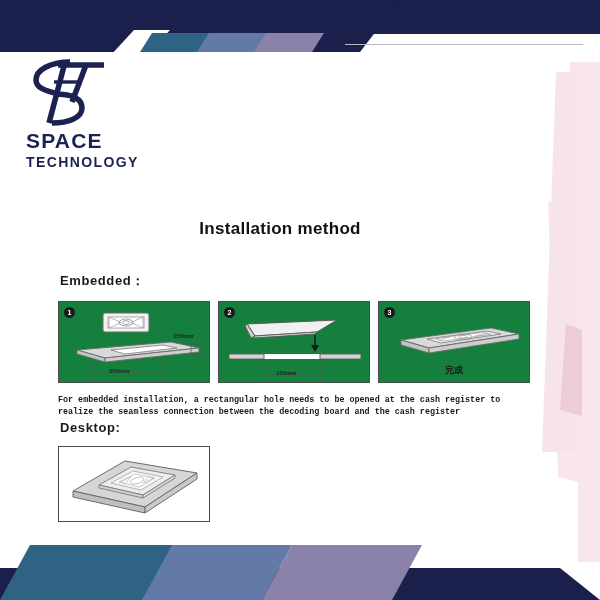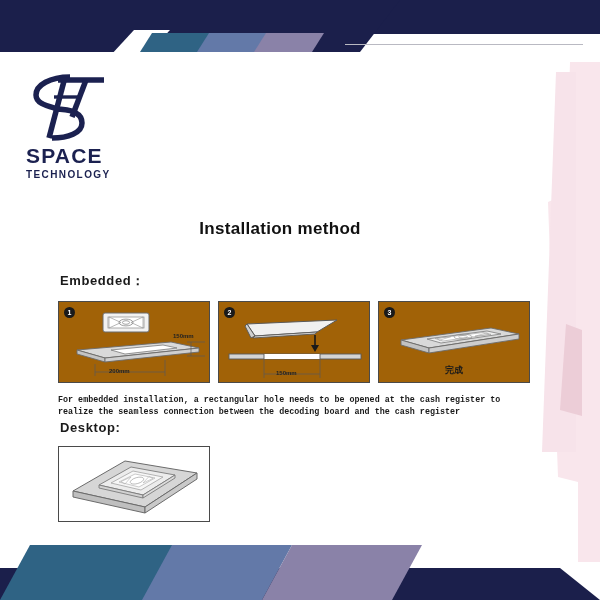--- a/index.html
+++ b/index.html
@@ -117,38 +117,38 @@
   }
   .bbar-purple {
     left: 262px; width: 160px;
     background: #8a82a8;
     clip-path: polygon(30px 0, 160px 0, 130px 55px, 0 55px);
   }
 
   
   .logo-block {
     position: absolute;
-    left: 24px; top: 71px;
+    left: 24px; top: 56px;
     width: 120px;
   }
   .logo-mark { display: block; }
   .logo-word {
     font-family: "Liberation Sans", sans-serif;
     color: #1b2150;
     font-size: 21px;
     font-weight: 700;
     letter-spacing: 1.2px;
     line-height: 1;
     margin-top: 2px;
     padding-left: 2px;
   }
   .logo-sub {
     font-family: "Liberation Sans", sans-serif;
     color: #1b2150;
-    font-size: 10px;
+    font-size: 14px;
     font-weight: 700;
     letter-spacing: 1.4px;
     line-height: 1;
     margin-top: 4px;
     padding-left: 2px;
   }
 
   
   .title {
     position: absolute;
@@ -179,21 +179,21 @@
     position: absolute;
     left: 58px; top: 301px;
     display: flex;
     gap: 8px;
   }
   .panel {
     position: relative;
     width: 152px;
     height: 82px;
     border: 1px solid #4a4a4a;
-    background: #a16207;
+    background: #15803d;
     box-sizing: border-box;
   }
   .step-badge {
     position: absolute;
     left: 5px; top: 5px;
     width: 11px; height: 11px;
     border-radius: 50%;
     background: #1a1a1a;
     color: #ffffff;
     font-family: "Liberation Sans", sans-serif;

